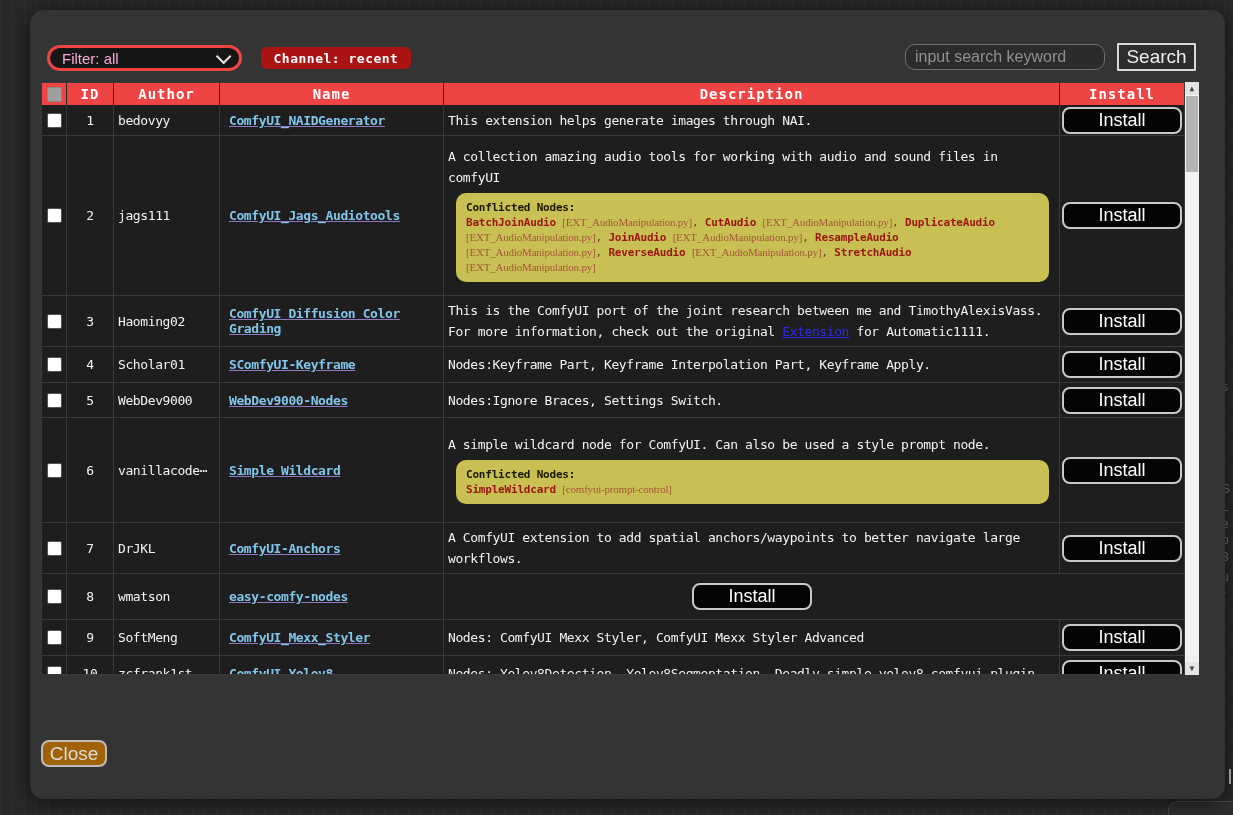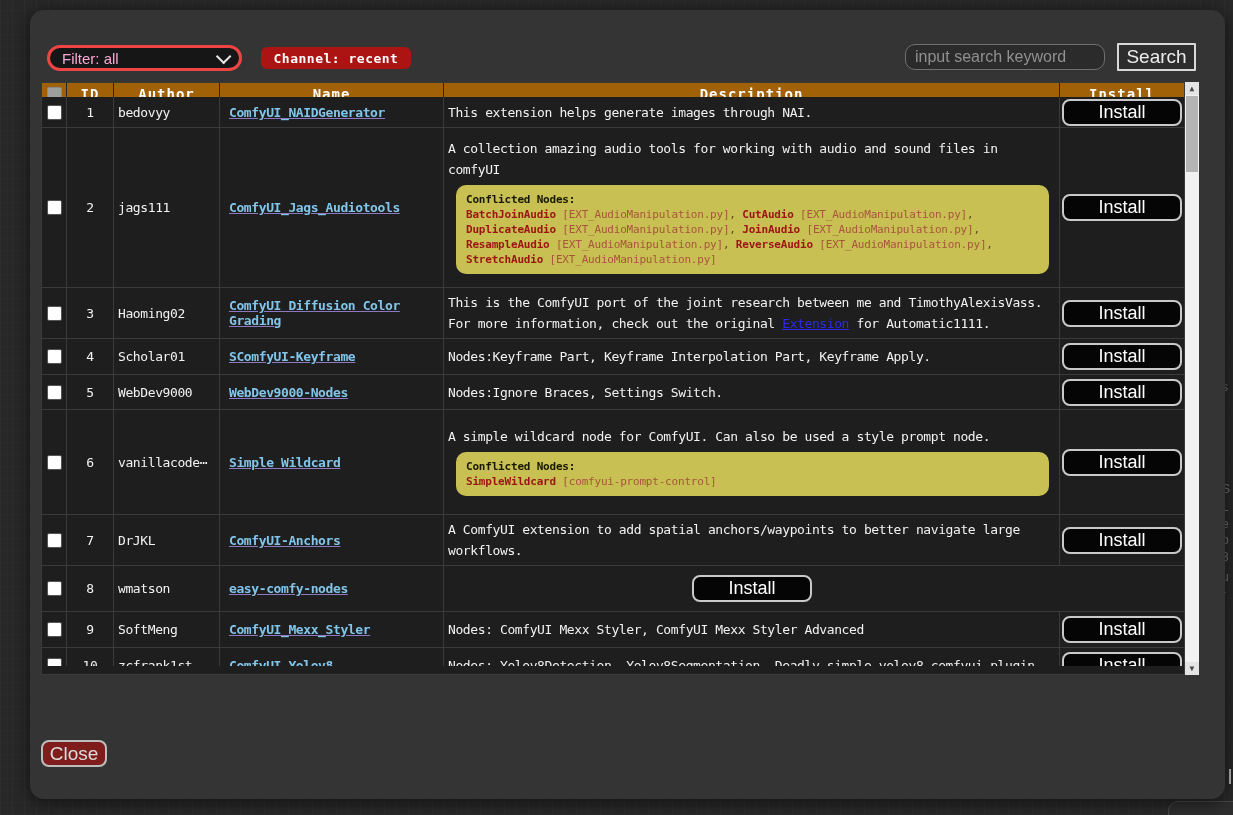--- a/index.html
+++ b/index.html
@@ -25,27 +25,27 @@
     display:flex;align-items:center;justify-content:center;letter-spacing:.5px;cursor:pointer;}
   .search-input{position:absolute;left:875px;top:34px;width:200px;height:26px;box-sizing:border-box;
     background:#2b2b2b;border:1px solid #707070;border-radius:10px;padding:0 9px;
     color:#ddd;font-family:"Liberation Sans",sans-serif;font-size:16px;outline:none;}
   .search-input::placeholder{color:#909090;}
   .btn{font-family:"Liberation Sans",sans-serif;cursor:pointer;}
   .search-btn{position:absolute;left:1087px;top:33px;width:79px;height:28px;
     background:#2d2d2d;border:2px solid #d8d8d8;border-radius:1px;color:#ececec;font-size:19px;
     display:flex;align-items:center;justify-content:center;padding:0;}
   .close-btn{position:absolute;left:11px;top:730px;width:66px;height:27px;
-    background:#7f1d1d;border:2px solid #bdbdbd;border-radius:8px;color:#dcdcdc;font-size:19px;
+    background:#a16207;border:2px solid #bdbdbd;border-radius:8px;color:#dcdcdc;font-size:19px;
     display:flex;align-items:center;justify-content:center;padding:0;}
   
   .table-area{position:absolute;left:11px;top:72px;width:1144px;height:593px;
     border:1px solid #3a3a3a;box-sizing:border-box;background:#1e1e1e;overflow:hidden;}
   .thead,.trow{display:grid;grid-template-columns:25px 47px 106px 224px 1fr 124px;}
-  .thead{background:#a16207;height:14px;}
+  .thead{background:#ef4444;height:22px;}
   .thead .th{color:#fff;font-weight:bold;font-size:14px;letter-spacing:1px;line-height:22px;
     text-align:center;border-right:1px solid #262626;overflow:hidden;}
   .thead .th:last-child{border-right:none;}
   .tbody{height:569px;overflow:hidden;}
   .trow{background:#1e1e1e;border-bottom:1px solid #3a3a3a;}
   .td{border-right:1px solid #3a3a3a;display:flex;align-items:center;box-sizing:border-box;
     color:#f2f2f2;font-size:13px;letter-spacing:-0.4px;min-width:0;}
   .td:last-child{border-right:none;}
   .td-cb{justify-content:center;}
   .td-id{justify-content:center;}
@@ -61,21 +61,21 @@
     color:#fff;font-size:18px;display:flex;align-items:center;justify-content:center;padding:0;}
   .cb{width:13px;height:13px;background:#fff;border:1px solid #555;border-radius:2px;
     display:inline-block;cursor:pointer;}
   .cb.header{background:#9e9e9e;border-color:#8a8a8a;}
   
   .conflict{align-self:stretch;margin:5px 4px 3px 8px;background:var(--conflict-bg,#c8c052);
     border-radius:10px;padding:7px 10px;font-size:11px;line-height:15px;letter-spacing:-0.2px;}
   .conflict .c-title{color:#181800;font-weight:bold;}
   .conflict .c-items{color:#5a4a20;}
   .conflict .c-items b{color:var(--conflict-node,#9b1515);}
-  .conflict .c-items .src{color:var(--conflict-src,#a8553c);}
+  .conflict .c-items .src{color:var(--conflict-src,#a8553c);font-family:Liberation Serif, serif;}
   
   .scrollbar{position:absolute;left:1155px;top:72px;width:14px;height:593px;background:#f1f1f1;}
   .sb-arrow{position:absolute;left:0;width:14px;height:13px;color:#4a4a4a;font-size:8px;
     display:flex;align-items:center;justify-content:center;background:#e4e4e4;cursor:pointer;}
   .sb-arrow.up{top:0;}
   .sb-arrow.down{bottom:0;}
   .sb-thumb{position:absolute;left:1px;top:14px;width:12px;height:76px;background:#b4b4b4;cursor:pointer;}
   
   .right-strip{position:absolute;left:1225px;top:0;width:8px;height:815px;overflow:hidden;}
   .frag{position:absolute;left:-3px;color:#9a9a9a;font-size:12px;opacity:.65;

